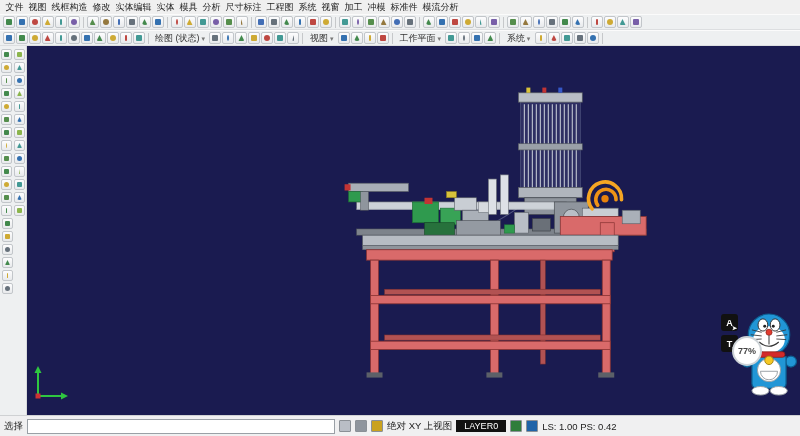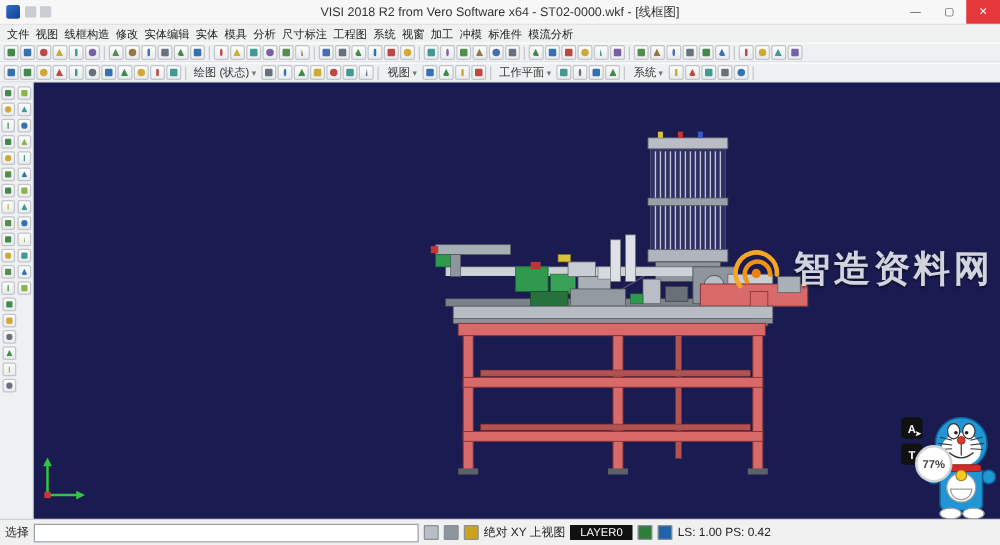--- a/index.html
+++ b/index.html
@@ -74,31 +74,20 @@
   .sb-layer{background:#111;color:#fff;padding:1px 8px;font-size:9px;flex:0 0 auto;}
   .sb-coord{white-space:nowrap;flex:0 0 auto;}
   .sb-coord.y{background:#8a1f2d;color:#fff;padding:1px 4px;}
   .sb-right{margin-left:auto;display:flex;align-items:center;gap:5px;}
 </style>
 </head>
 <body>
 
 <div class="app">
 
-  <div class="titlebar">
-    <span class="app-icon"></span>
-    <span class="quick-icon"></span>
-    <span class="quick-icon"></span>
-    <span class="title">VISI 2018 R2 from Vero Software x64  -  ST02-0000.wkf - [线框图]</span>
-    <span class="win-controls">
-      <span class="wbtn">—</span>
-      <span class="wbtn">▢</span>
-      <span class="wbtn close">✕</span>
-    </span>
-  </div>
 
   <div class="menubar">
       <span class="menu-item">文件</span>
       <span class="menu-item">视图</span>
       <span class="menu-item">线框构造</span>
       <span class="menu-item">修改</span>
       <span class="menu-item">实体编辑</span>
       <span class="menu-item">实体</span>
       <span class="menu-item">模具</span>
       <span class="menu-item">分析</span>
@@ -330,21 +319,20 @@
         <rect x="460" y="314" width="16" height="5" fill="#5c6068"></rect>
         <rect x="572" y="314" width="16" height="5" fill="#5c6068"></rect>
       </svg>
 
       <div class="watermark">
         <svg width="44" height="44" viewBox="0 0 48 48">
           <path d="M10 38 A 18 18 0 1 1 42 28" fill="none" stroke="#f5a623" stroke-width="4" stroke-linecap="round"></path>
           <path d="M16 34 A 11 11 0 1 1 36 28" fill="none" stroke="#ef9316" stroke-width="4" stroke-linecap="round"></path>
           <circle cx="24" cy="27" r="4" fill="#e8820c"></circle>
         </svg>
-        <span class="wm-text">智造资料网</span>
       </div>
 
       <svg class="ucs" width="42" height="42" viewBox="0 0 42 42">
         <line x1="7" y1="35" x2="7" y2="11" stroke="#2fc640" stroke-width="2"></line>
         <polygon points="7,5 3.5,12 10.5,12" fill="#2fc640"></polygon>
         <line x1="7" y1="35" x2="31" y2="35" stroke="#2fc640" stroke-width="2"></line>
         <polygon points="37,35 30,31.5 30,38.5" fill="#2fc640"></polygon>
         <rect x="4.5" y="32.5" width="5" height="5" fill="#cc3333"></rect>
       </svg>
 

